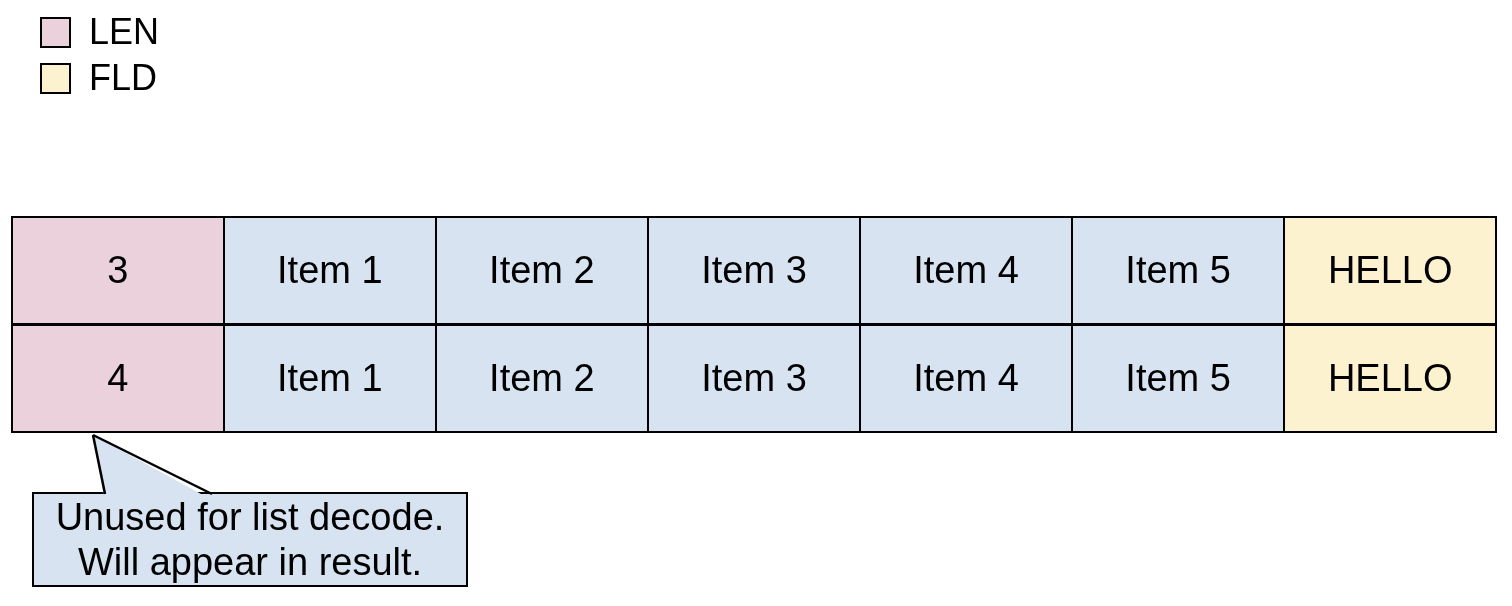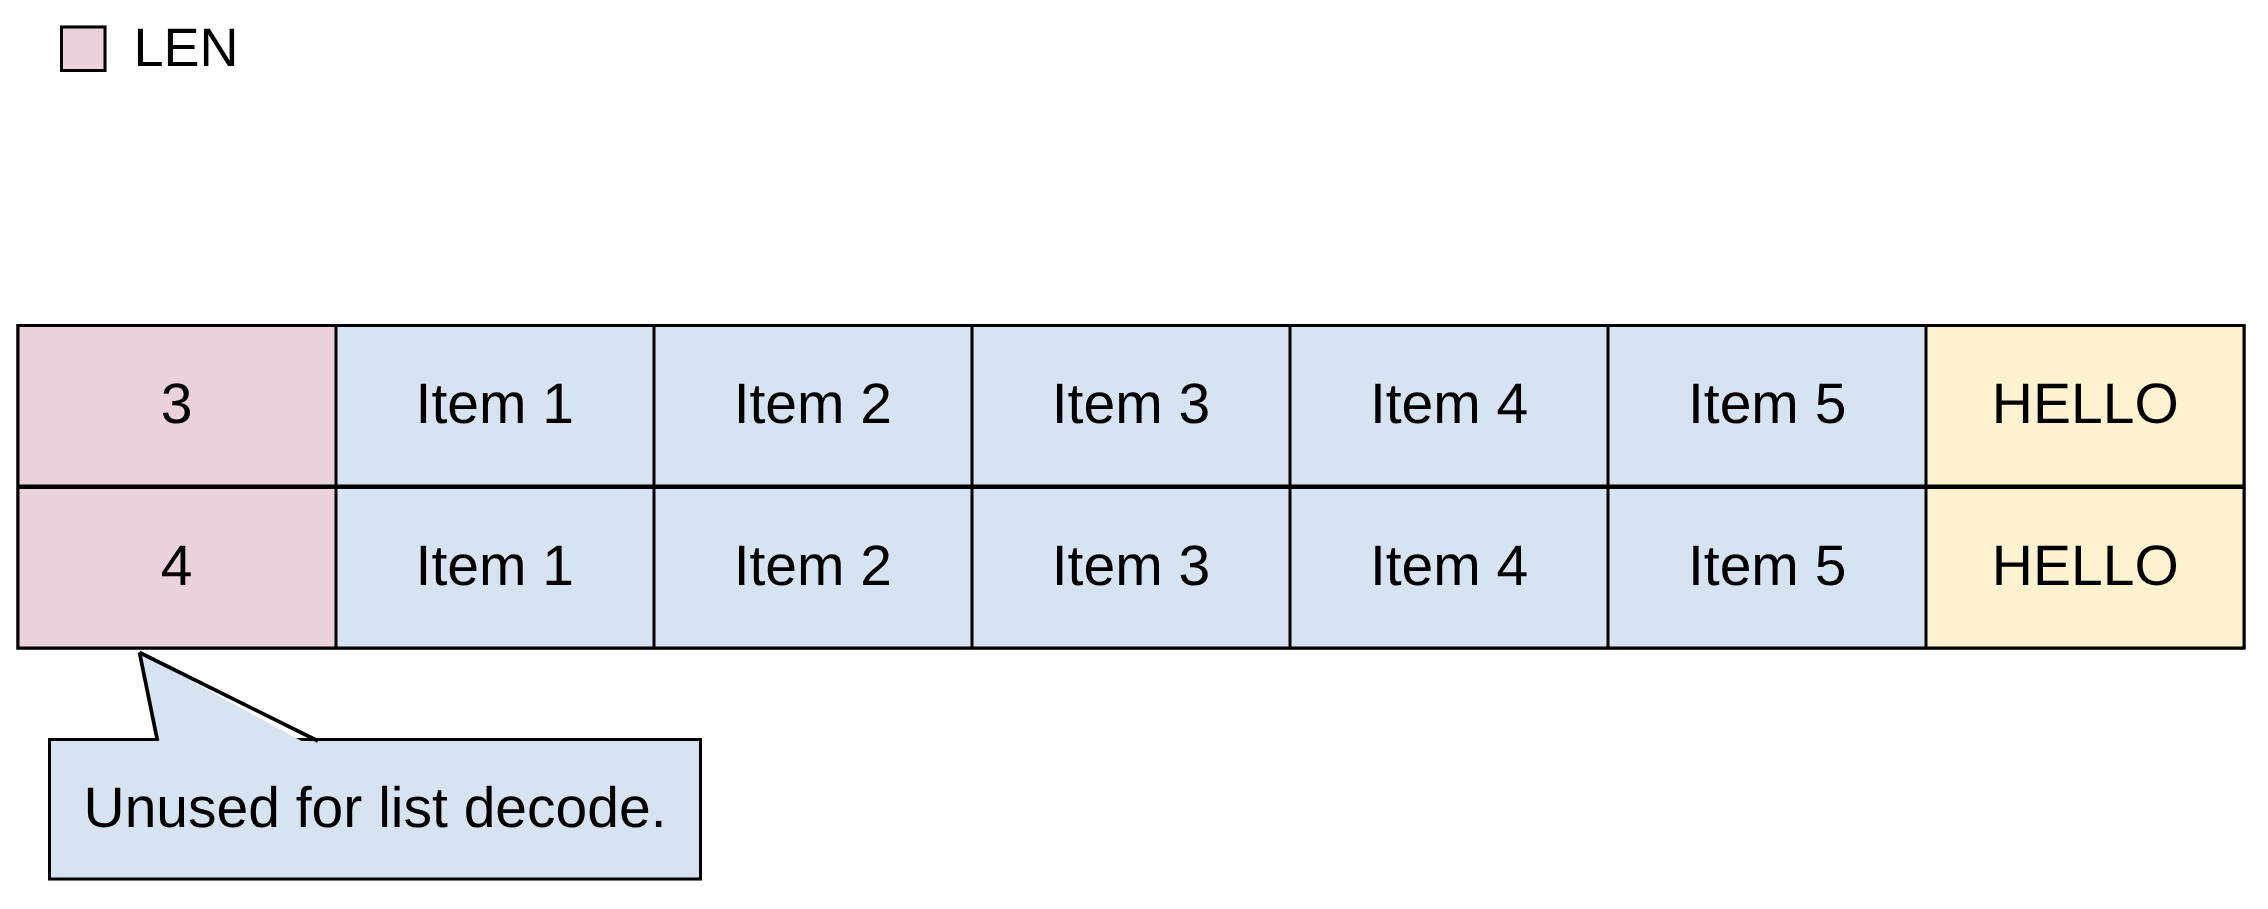--- a/index.html
+++ b/index.html
@@ -57,20 +57,24 @@
   }
 </style>
 </head>
 <body>
 
 <div class="legend">
   <div class="legend-row">
     <span class="swatch" style="background: rgb(234, 209, 220);"></span>
     <span class="legend-label">LEN</span>
   </div>
+  <div class="legend-row">
+    <span class="swatch" style="background: rgb(252, 242, 207);"></span>
+    <span class="legend-label">FLD</span>
+  </div>
 </div>
 
 <div class="byte-table">
 
   <div class="cell" style="background: rgb(234, 209, 220);">3</div>
   <div class="cell" style="background: rgb(215, 227, 241);">Item 1</div>
   <div class="cell" style="background: rgb(215, 227, 241);">Item 2</div>
   <div class="cell" style="background: rgb(215, 227, 241);">Item 3</div>
   <div class="cell" style="background: rgb(215, 227, 241);">Item 4</div>
   <div class="cell" style="background: rgb(215, 227, 241);">Item 5</div>
@@ -80,18 +84,19 @@
   <div class="cell" style="background: rgb(215, 227, 241);">Item 1</div>
   <div class="cell" style="background: rgb(215, 227, 241);">Item 2</div>
   <div class="cell" style="background: rgb(215, 227, 241);">Item 3</div>
   <div class="cell" style="background: rgb(215, 227, 241);">Item 4</div>
   <div class="cell" style="background: rgb(215, 227, 241);">Item 5</div>
   <div class="cell" style="background: rgb(252, 242, 207);">HELLO</div>
 </div>
 
 <div class="callout" style="background: rgb(215, 227, 241);">
   <div>Unused for list decode.</div>
+  <div>Will appear in result.</div>
 </div>
 <svg class="callout-tail" width="140" height="70" viewBox="0 0 140 70">
   <polygon points="13,5 25,70 132,70" fill="#d7e3f1"></polygon>
   <line x1="13" y1="5" x2="25" y2="64" stroke="#000000" stroke-width="2.5"></line>
   <line x1="13" y1="5" x2="132" y2="64" stroke="#000000" stroke-width="2.5"></line>
 </svg>
 
 </body></html>

